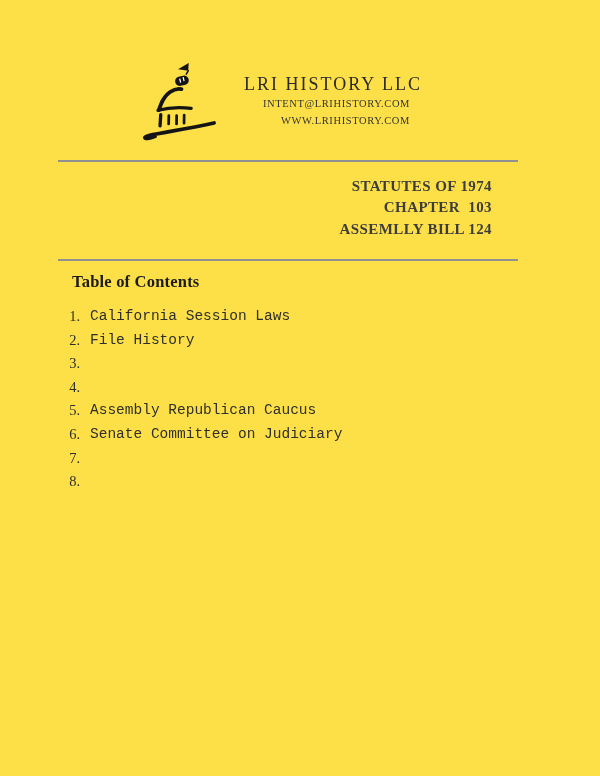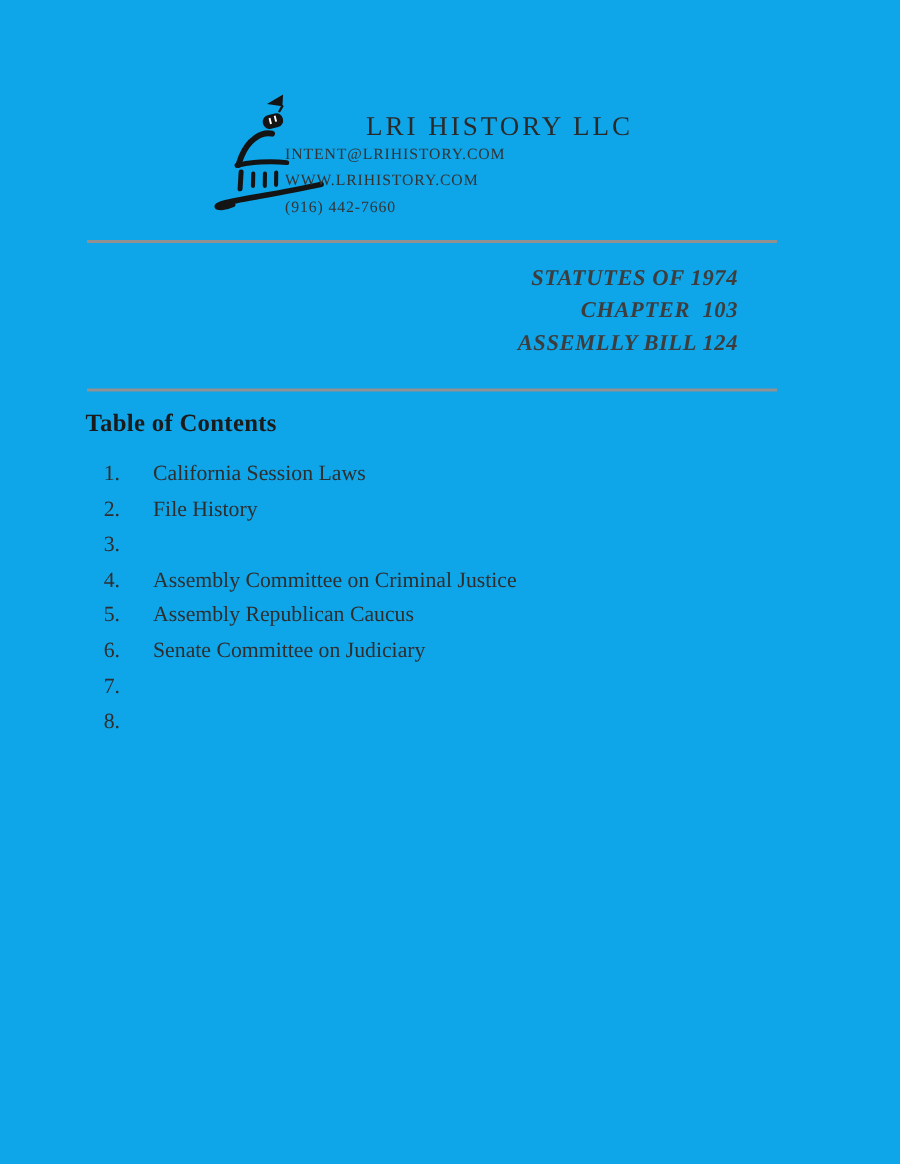--- a/index.html
+++ b/index.html
@@ -4,84 +4,83 @@
 <style>
   * { margin: 0; padding: 0; box-sizing: border-box; }
   html, body { background: #ffffff; }
   body {
     width: 600px; height: 776px;
     position: relative;
     font-family: "Liberation Serif", "DejaVu Serif", serif;
     color: #1c1c1c;
     overflow: hidden;
   }
-  .page { position: absolute; inset: 0; background: #0ea5e9; }
+  .page { position: absolute; inset: 0; background: #fde047; }
 
   
   .logo {
     position: absolute; left: 139px; top: 60px;
     width: 78px; height: 82px;
   }
   .company-name {
     position: absolute; left: 222px; top: 74px; width: 222px;
     text-align: center;
     font-size: 18px; letter-spacing: 2px;
     color: #2a2a2a;
     white-space: pre;
   }
   .contact-block {
     position: absolute; left: 190px; top: 95px; width: 220px;
-    text-align: left;
+    text-align: right;
   }
   .contact-line {
     font-size: 10.5px; letter-spacing: 0.6px;
     line-height: 17.4px; color: #333333;
     white-space: pre;
   }
 
   
   .rule {
     position: absolute; left: 58px; width: 460px; height: 2px;
     background: #919191;
   }
   .rule-1 { top: 160px; }
   .rule-2 { top: 259px; }
 
   
   .reference {
     position: absolute; right: 108px; top: 176px;
     text-align: right;
-    font-style: italic;
   }
   .reference-line {
     font-size: 15px; font-weight: bold;
     line-height: 21.4px; color: #3d3d3d;
     letter-spacing: 0.4px;
     white-space: pre;
   }
 
   
   .toc-title {
-    position: absolute; left: 57px; top: 272px;
+    position: absolute; left: 72px; top: 272px;
     font-size: 16.5px; font-weight: bold; color: #1b1b1b;
     letter-spacing: 0.2px;
   }
   .toc-list {
     position: absolute; left: 58px; top: 305px; width: 460px;
   }
   .toc-item {
     display: flex;
     line-height: 23.6px;
     font-size: 14.5px; color: #2e2e2e;
   }
   .toc-num {
     width: 22px; text-align: right;
     flex: 0 0 22px;
   }
-  .toc-label { margin-left: 22px; white-space: pre; }
+  .toc-label { margin-left: 10px; white-space: pre; font-family: Liberation Mono, monospace; }
 </style>
 </head>
 <body>
 
 <div class="page">
 
   <div class="logo">
     <svg viewBox="0 0 80 82" width="78" height="82" xmlns="http://www.w3.org/2000/svg" fill="none" stroke="#141414" stroke-linecap="round">
 
       <polygon points="51,2 40,8.5 50.5,10" fill="#141414" stroke="none"></polygon>
@@ -103,21 +102,20 @@
       <line x1="46.3" y1="55.4" x2="46.2" y2="63.8" stroke-width="2.8"></line>
 
       <path d="M77,63.5 C50,69.5 22,73.5 11,76.2 C5,77.8 4.5,79.4 9,79.3 C12,79.2 14.5,78.2 16.5,77.3" stroke-width="3.8"></path>
     </svg>
   </div>
 
   <div class="company-name">LRI HISTORY LLC</div>
   <div class="contact-block">
     <div class="contact-line">INTENT@LRIHISTORY.COM</div>
     <div class="contact-line">WWW.LRIHISTORY.COM</div>
-    <div class="contact-line">(916) 442-7660</div>
   </div>
 
   <div class="rule rule-1"></div>
   <div class="rule rule-2"></div>
 
   <div class="reference">
     <div class="reference-line">STATUTES OF 1974</div>
     <div class="reference-line">CHAPTER  103</div>
     <div class="reference-line">ASSEMLLY BILL 124</div>
   </div>
@@ -131,21 +129,20 @@
     </div>
     <div class="toc-item">
       <span class="toc-num">2.</span>
       <span class="toc-label">File History</span>
     </div>
     <div class="toc-item">
       <span class="toc-num">3.</span>
     </div>
     <div class="toc-item">
       <span class="toc-num">4.</span>
-      <span class="toc-label">Assembly Committee on Criminal Justice</span>
     </div>
     <div class="toc-item">
       <span class="toc-num">5.</span>
       <span class="toc-label">Assembly Republican Caucus</span>
     </div>
     <div class="toc-item">
       <span class="toc-num">6.</span>
       <span class="toc-label">Senate Committee on Judiciary</span>
     </div>
     <div class="toc-item">

